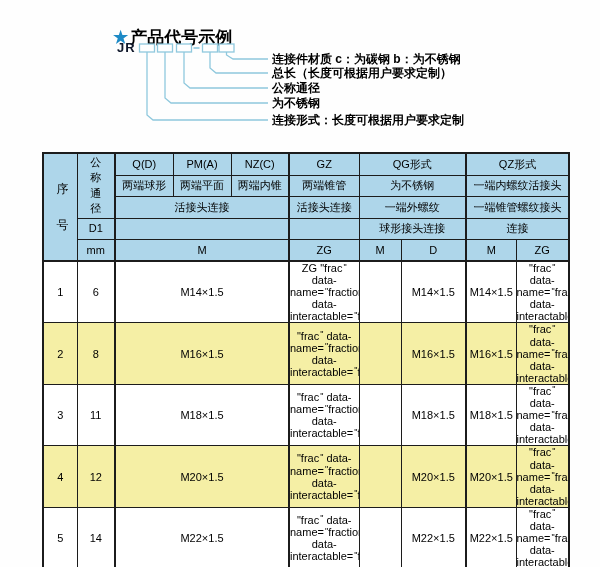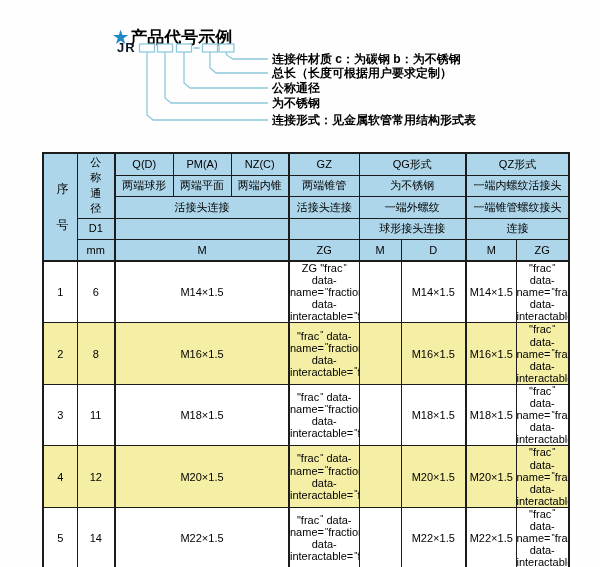--- a/index.html
+++ b/index.html
@@ -57,21 +57,21 @@
       <polyline points="184,52 184,83 190,88 268,88"></polyline>
       <polyline points="165,52 165,98 171,103 268,103"></polyline>
       <polyline points="147,52 147,115 153,120 268,120"></polyline>
     </g>
   </svg>
 
   <div class="diagram-label lbl0">连接件材质  c：为碳钢  b：为不锈钢</div>
   <div class="diagram-label lbl1">总长（长度可根据用户要求定制）</div>
   <div class="diagram-label lbl2">公称通径</div>
   <div class="diagram-label lbl3">为不锈钢</div>
-  <div class="diagram-label lbl4">连接形式：见金属软管常用结构形式表</div>
+  <div class="diagram-label lbl4">连接形式：长度可根据用户要求定制</div>
 
 
   <table class="ref">
     <colgroup>
       <col style="width:34px">
         <col style="width:38px">
       <col style="width:58px">
         <col style="width:58px">
         <col style="width:58px">
       <col style="width:70px">

